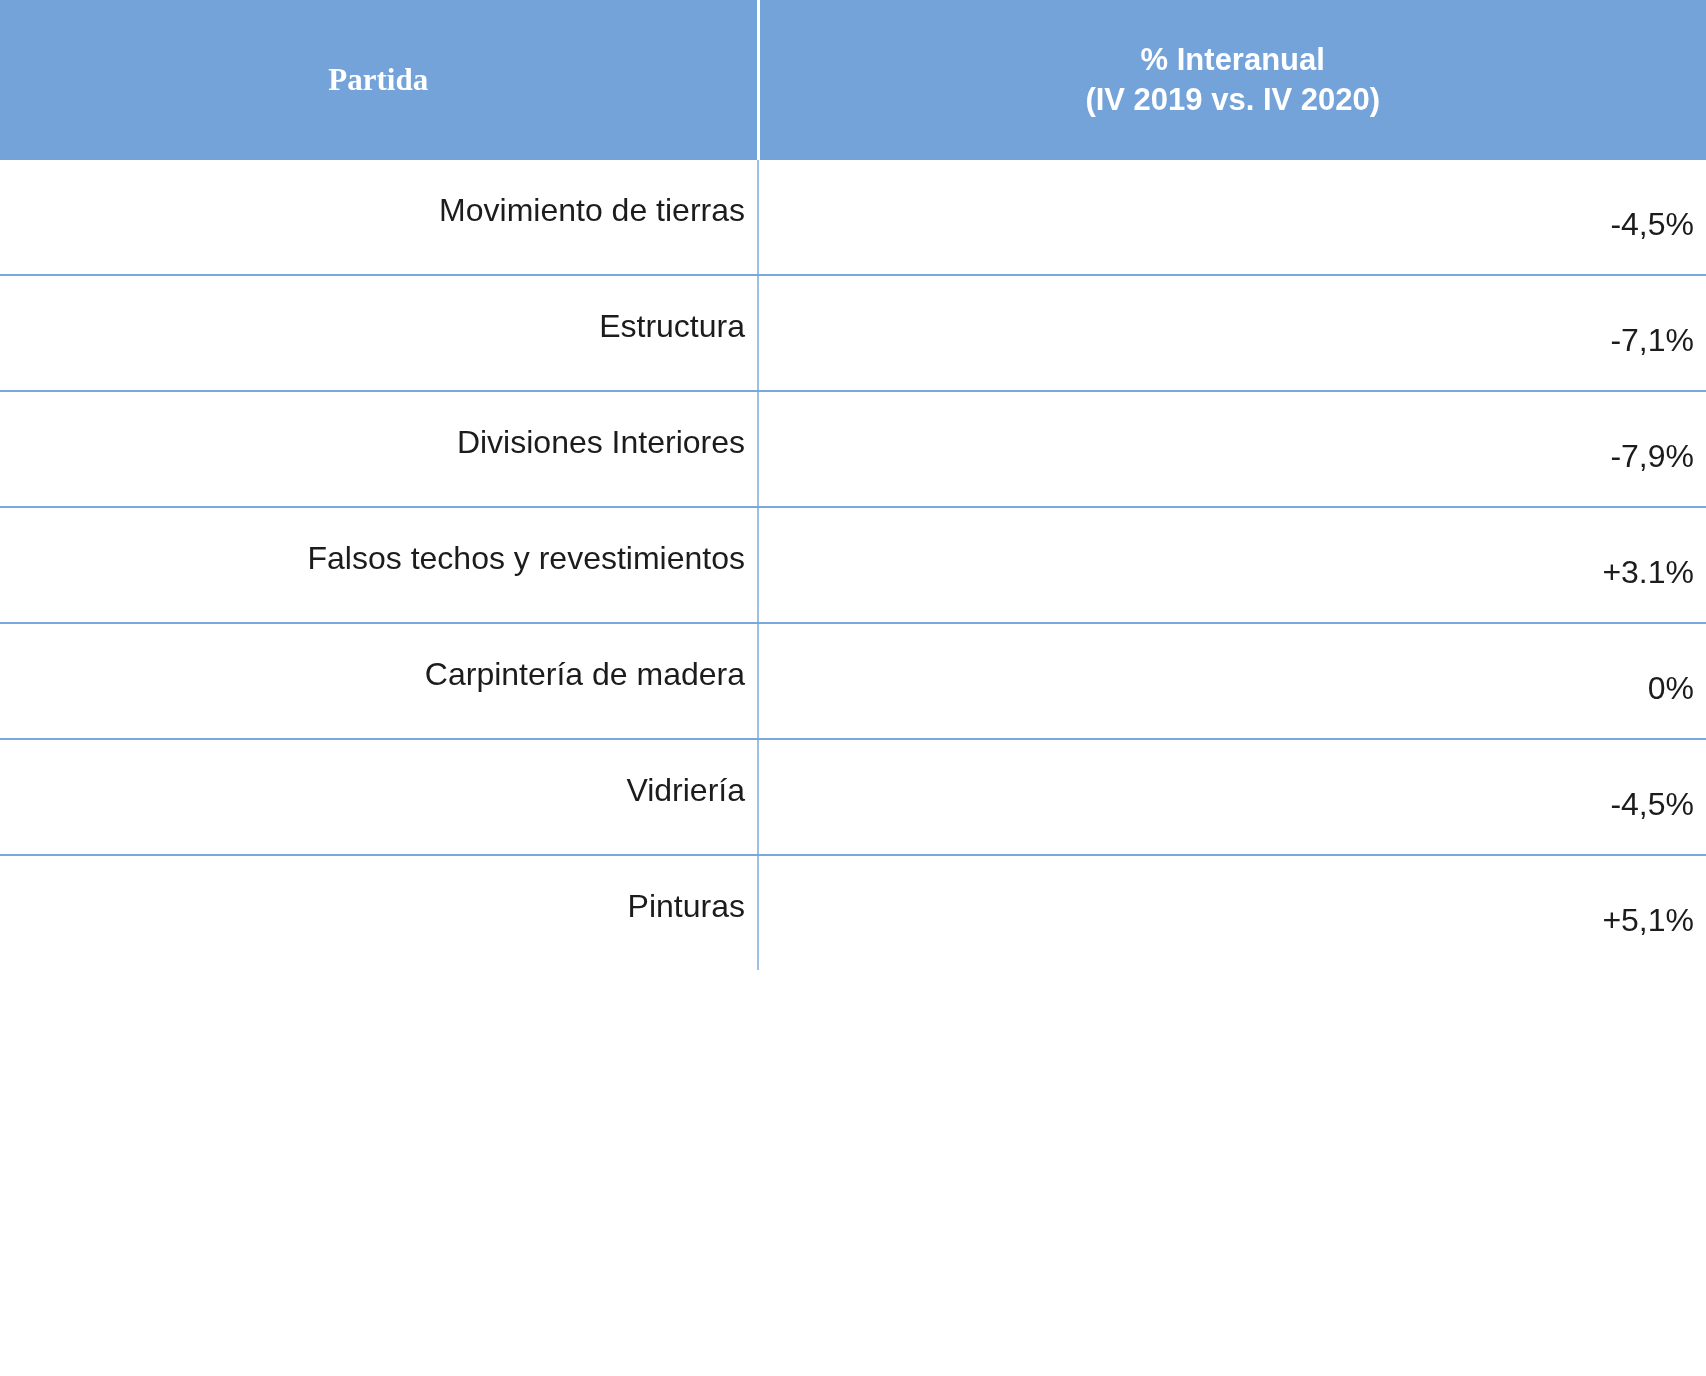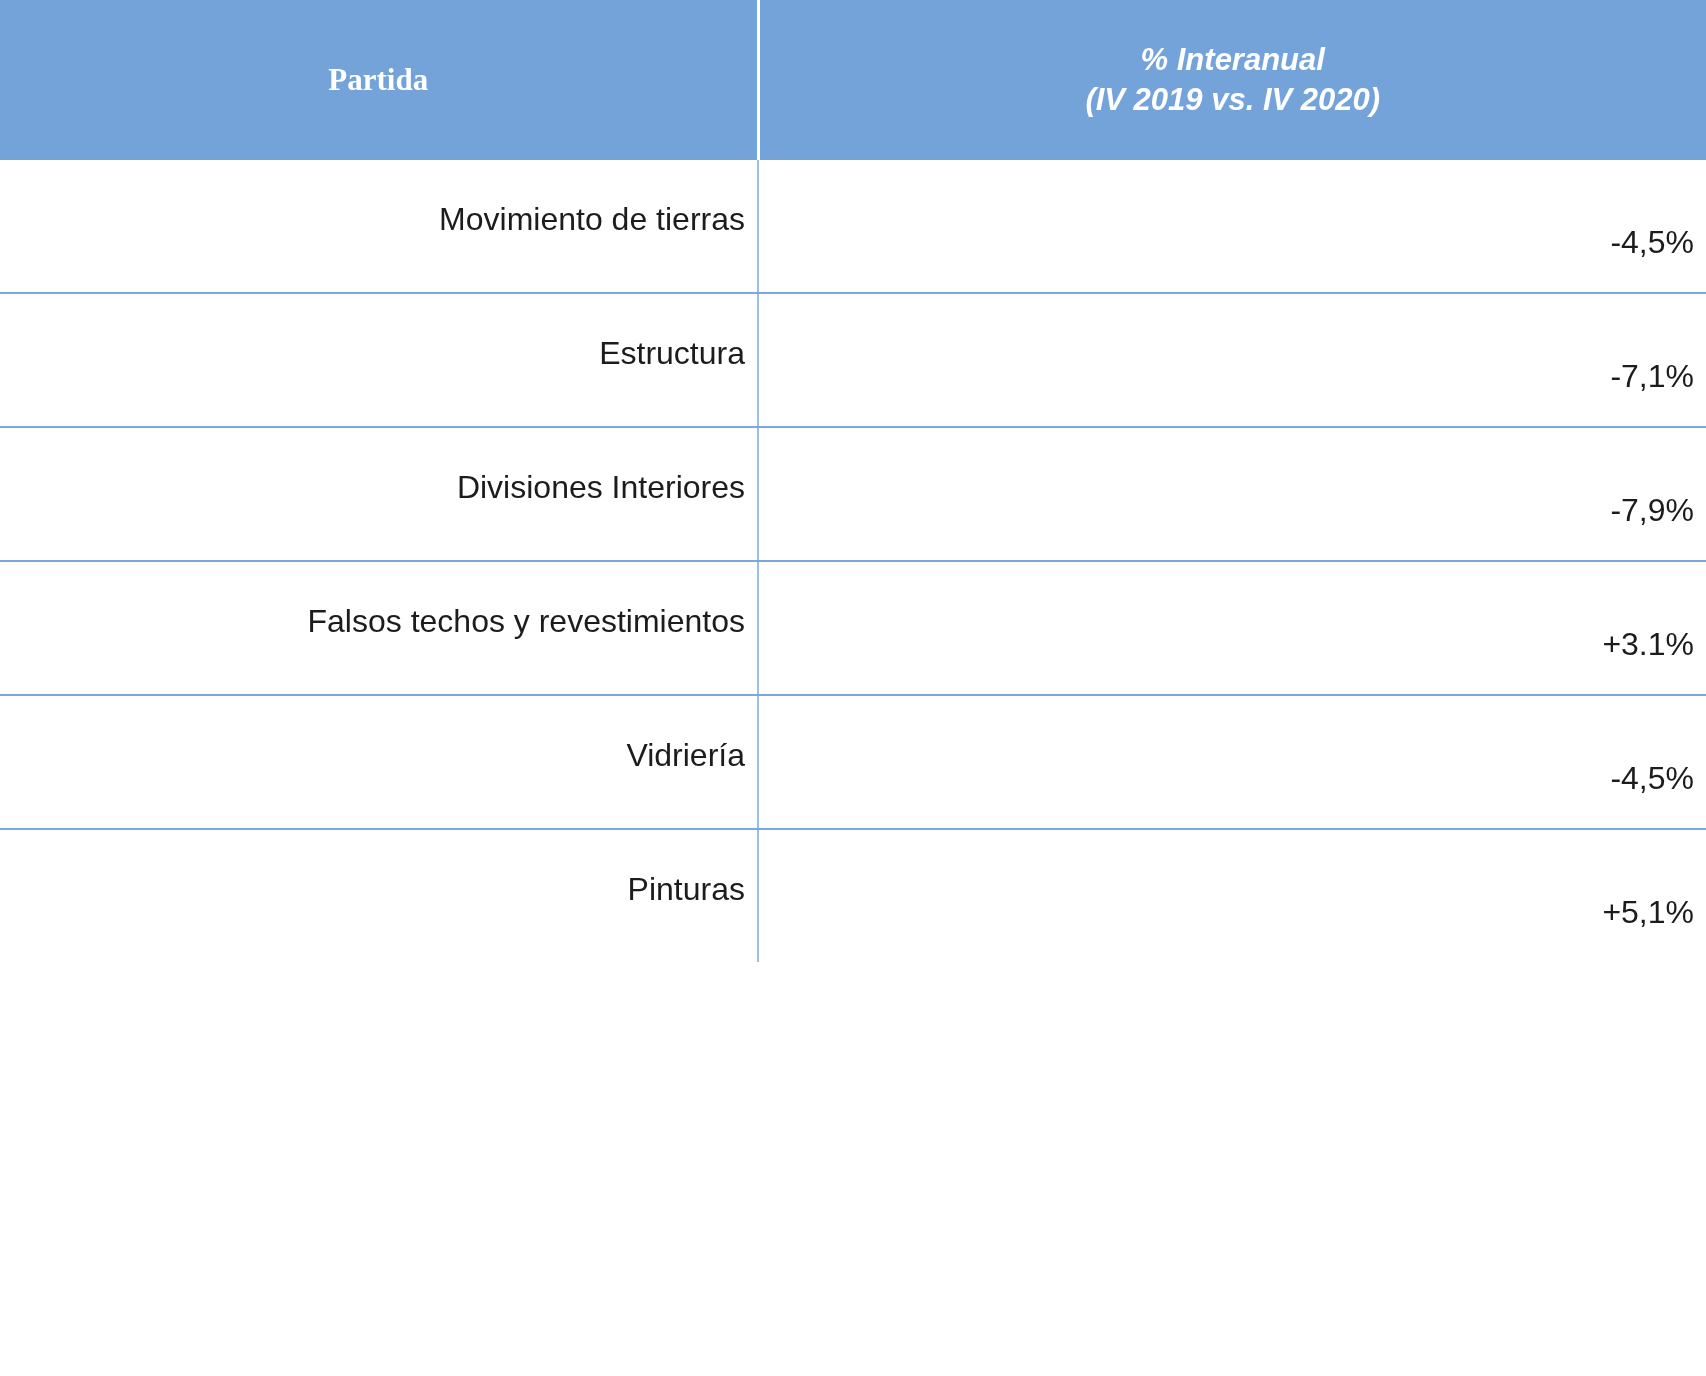--- a/index.html
+++ b/index.html
@@ -36,21 +36,20 @@
     padding: 0 10px;
     border: none;
     line-height: 1.28;
   }
   thead th.head-partida {
     border-right: 3px solid #ffffff;
     font-family: Liberation Serif, serif;
   }
   thead th .head-line {
     display: block;
-    font-style: italic;
   }
 
   tbody td {
     font-size: 32px;
     color: #1c1c1c;
     font-weight: normal;
     text-align: right;
     vertical-align: middle;
     height: 100px;
     padding: 0 12px;
@@ -58,21 +57,21 @@
     background: #ffffff;
     line-height: 1.2;
   }
   tbody td.cell-partida {
     border-right: 2px solid #9dbfe6;
     vertical-align: middle;
     padding-bottom: 14px;
   }
   tbody td.cell-value {
     vertical-align: middle;
-    padding-top: 32px;
+    padding-top: 14px;
   }
   tbody tr:first-child td {
     border-top: none;
   }
   tbody tr:last-child td {
     border-bottom: none;
   }
 </style>
 </head>
 <body>
@@ -103,20 +102,24 @@
       </tr>
       <tr>
         <td class="cell-partida">Divisiones Interiores</td>
         <td class="cell-value">-7,9%</td>
       </tr>
       <tr>
         <td class="cell-partida">Falsos techos y revestimientos</td>
         <td class="cell-value">+3.1%</td>
       </tr>
       <tr>
+        <td class="cell-partida">Carpintería de madera</td>
+        <td class="cell-value">0%</td>
+      </tr>
+      <tr>
         <td class="cell-partida">Vidriería</td>
         <td class="cell-value">-4,5%</td>
       </tr>
       <tr>
         <td class="cell-partida">Pinturas</td>
         <td class="cell-value">+5,1%</td>
       </tr>
     </tbody>
   </table>
 </div>

